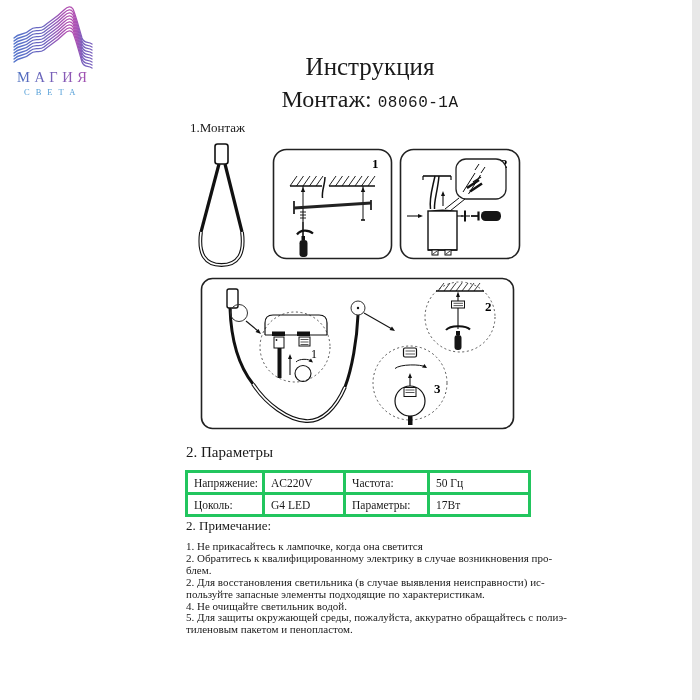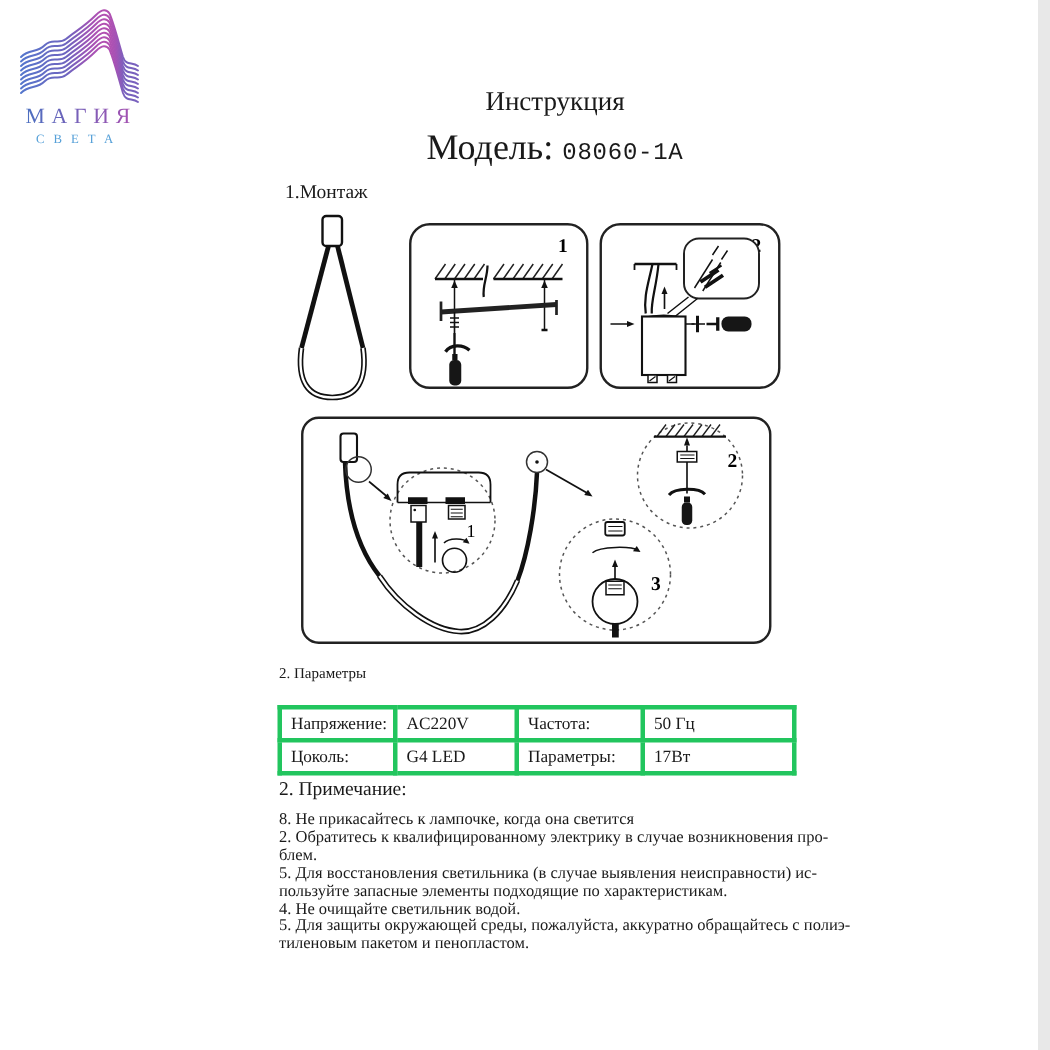--- a/index.html
+++ b/index.html
@@ -1,25 +1,25 @@
 <!DOCTYPE html>
 <html><head>
 <meta charset="utf-8">
 <style>
   html,body{margin:0;padding:0;background:#e8e8e8;}
   .page{position:relative;width:692px;height:700px;background:#ffffff;overflow:hidden;
         font-family:"Liberation Serif", serif;color:#1a1a1a;}
   .abs{position:absolute;}
   .title-block{left:200px;top:52px;width:340px;text-align:center;}
-  .doc-title{font-size:18px;line-height:30px;}
+  .doc-title{font-size:25px;line-height:30px;}
   .model-line{font-size:24px;line-height:26px;margin-top:4px;}
   .model-num{font-family:Liberation Mono, monospace;font-size:16px;letter-spacing:0.5px;}
   .sec-heading{font-size:13px;}
   .h-montage{left:190px;top:120px;}
-  .h-params{left:186px;top:444px;font-size:10px;}
+  .h-params{left:186px;top:444px;font-size:15px;}
   .h-notes{left:186px;top:518px;}
   table.params{position:absolute;left:185px;top:470px;border-collapse:collapse;
         font-size:11.5px;font-family:"Liberation Serif", serif;}
   table.params td{border:3px solid #22c55e;height:19px;padding:0 4px 0 6px;vertical-align:middle;}
   td.c0{width:62px;} td.c1{width:68px;} td.c2{width:71px;} td.c3{width:88px;}
   .notes{left:186px;top:541px;width:345px;font-size:11px;line-height:11.9px;}
   .notes div{white-space:nowrap;}
   svg text{font-family:"Liberation Serif", serif;}
   .fig-num{font-size:13px;font-weight:bold;}
   .fig-num-sm{font-size:12px;}
@@ -53,21 +53,21 @@
       <path transform="translate(0,21)" d="M6,34 C12,28 16,32 22,26 C27,21 31,26 36,22 C42,17 48,14 56,6 C60,2 63,2 65,5 C68,12 71,24 74,34 C76,40 80,37 84,40"></path>
       <path transform="translate(0,24)" d="M6,34 C12,28 16,32 22,26 C27,21 31,26 36,22 C42,17 48,14 56,6 C60,2 63,2 65,5 C68,12 71,24 74,34 C76,40 80,37 84,40"></path>
     </g>
     <text x="9" y="78" font-family="Liberation Sans, sans-serif" font-size="14.5" letter-spacing="4.5" fill="url(#lgText)">МАГИЯ</text>
     <text x="16" y="91" font-family="Liberation Sans, sans-serif" font-size="8.5" letter-spacing="6" fill="#56a0d8">СВЕТА</text>
   </svg>
 
   <div class="abs title-block">
     <div class="doc-title">Инструкция</div>
     <div class="model-line">
-      <span>Модель:</span>
+      <span>Монтаж:</span>
       <span class="model-num">08060-1A</span>
     </div>
   </div>
 
   <div class="abs sec-heading h-montage">1.Монтаж</div>
 
   <svg class="abs" style="left:185px;top:140px;" width="90" height="128" viewBox="0 0 90 128">
     <rect x="30" y="4" width="13" height="20" rx="2.5" fill="#fff" stroke="#111" stroke-width="1.6"></rect>
     <path d="M34,24 L16,92" stroke="#111" stroke-width="3.2" fill="none"></path>
     <path d="M40,24 L57,92" stroke="#111" stroke-width="3.2" fill="none"></path>
@@ -226,23 +226,23 @@
         <td class="c1">G4 LED</td>
         <td class="c2">Параметры:</td>
         <td class="c3">17Вт</td>
       </tr>
     </tbody>
   </table>
 
   <div class="abs sec-heading h-notes">2. Примечание:</div>
 
   <div class="abs notes">
-    <div>8. Не прикасайтесь к лампочке, когда она светится</div>
+    <div>1. Не прикасайтесь к лампочке, когда она светится</div>
     <div>2. Обратитесь к квалифицированному электрику в случае возникновения про-</div>
     <div>блем.</div>
-    <div>5. Для восстановления светильника (в случае выявления неисправности) ис-</div>
+    <div>2. Для восстановления светильника (в случае выявления неисправности) ис-</div>
     <div>пользуйте запасные элементы подходящие по характеристикам.</div>
     <div>4. Не очищайте светильник водой.</div>
     <div>5. Для защиты окружающей среды, пожалуйста, аккуратно обращайтесь с полиэ-</div>
     <div>тиленовым пакетом и пенопластом.</div>
   </div>
 
 </div>
 
 </body></html>

